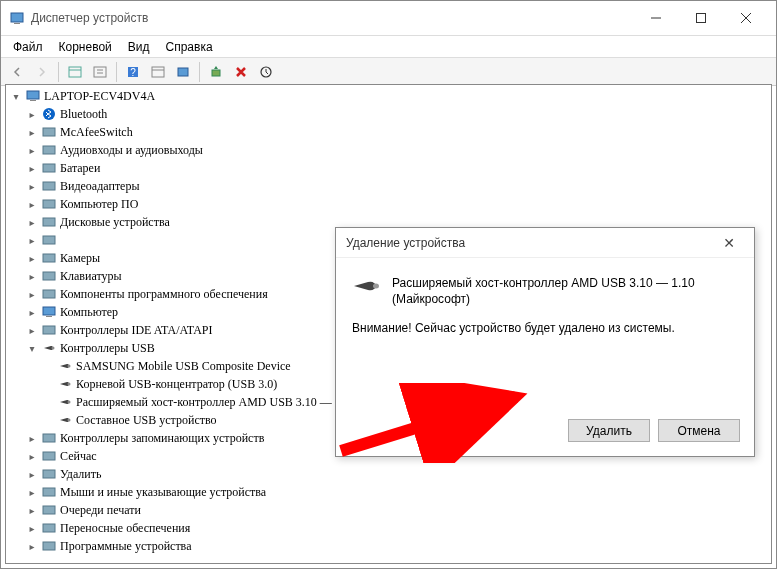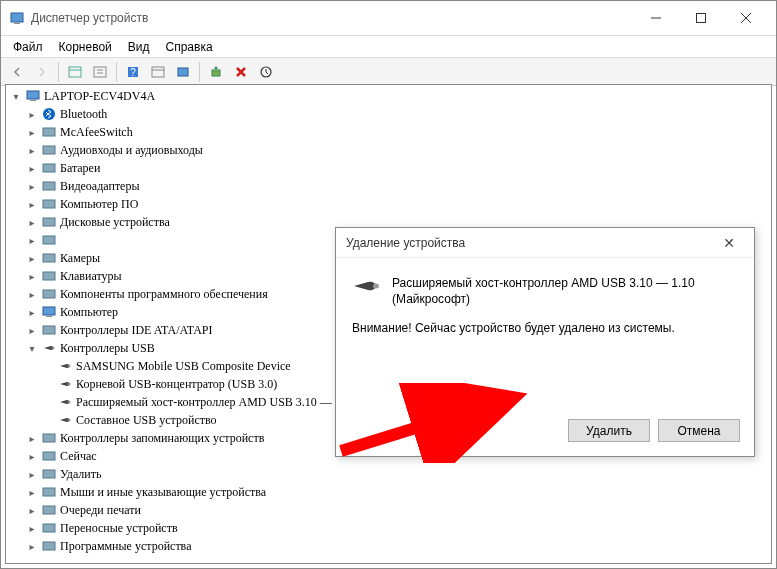--- a/index.html
+++ b/index.html
@@ -384,21 +384,21 @@
         <span class="node-label">Очереди печати</span>
       </div>
       <div class="node">
         <span class="indent" style="width:16px"></span>
         <span class="expander">▸</span>
         <span class="node-icon">
           <svg width="16" height="16">
             <rect x="2" y="4" width="12" height="8" fill="#8ab" stroke="#578"></rect>
           </svg>
         </span>
-        <span class="node-label">Переносные устройств</span>
+        <span class="node-label">Переносные обеспечения</span>
       </div>
       <div class="node">
         <span class="indent" style="width:16px"></span>
         <span class="expander">▸</span>
         <span class="node-icon">
           <svg width="16" height="16">
             <rect x="2" y="4" width="12" height="8" fill="#8ab" stroke="#578"></rect>
           </svg>
         </span>
         <span class="node-label">Программные устройства</span>

